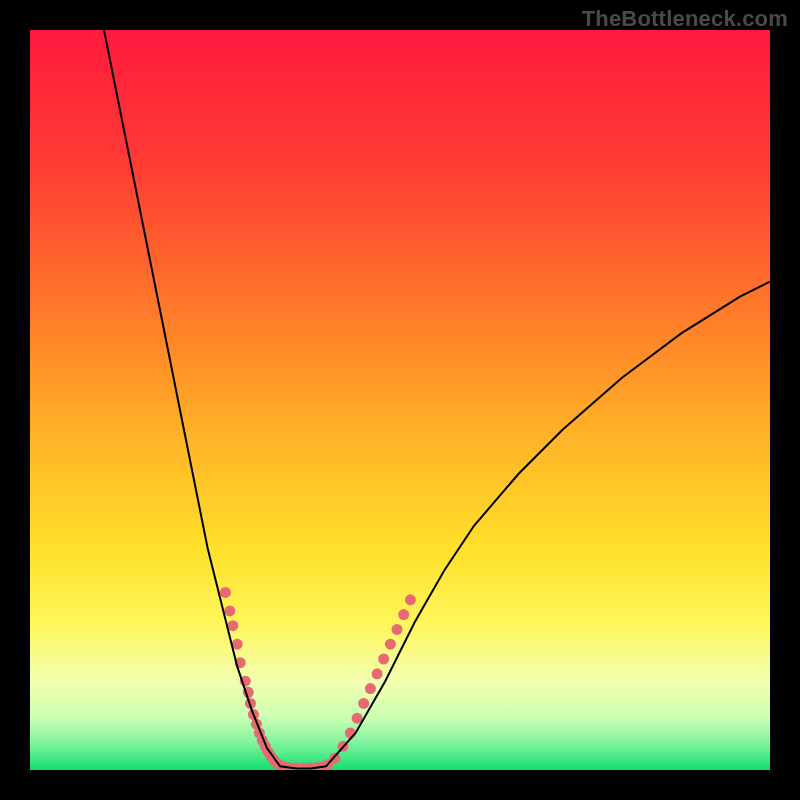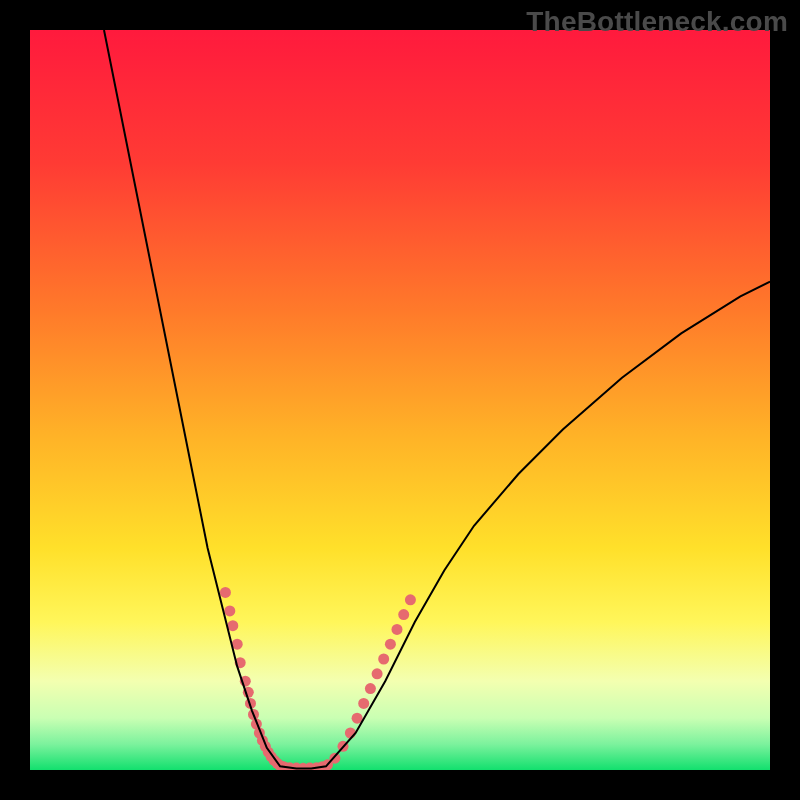--- a/index.html
+++ b/index.html
@@ -25,21 +25,21 @@
     top: 30px;
     width: 740px;
     height: 740px;
     overflow: hidden;
   }
   .watermark {
     position: absolute;
     top: 6px;
     right: 12px;
     color: #4a4a4a;
-    font-size: 28px;
+    font-size: 22px;
     font-weight: 600;
     letter-spacing: 0.2px;
     user-select: none;
   }
   svg.curve {
     position: absolute;
     left: 0; top: 0;
     width: 740px;
     height: 740px;
   }

